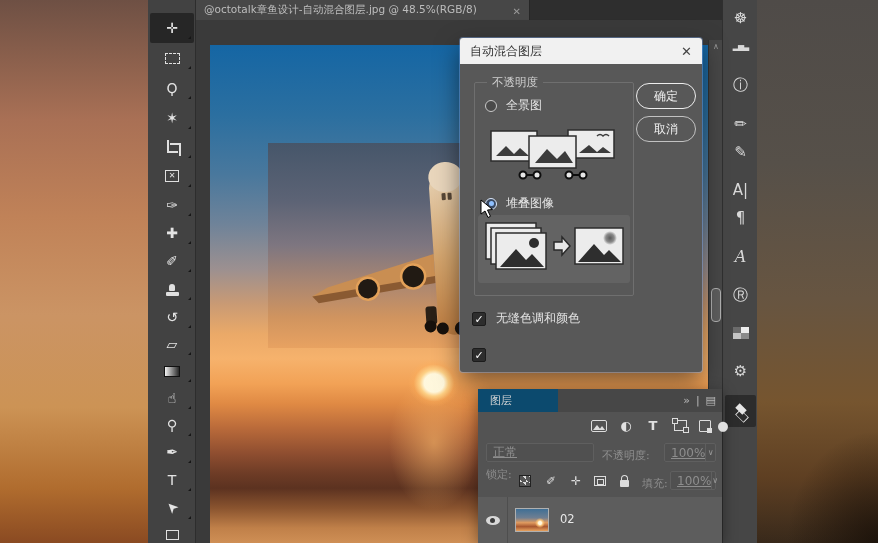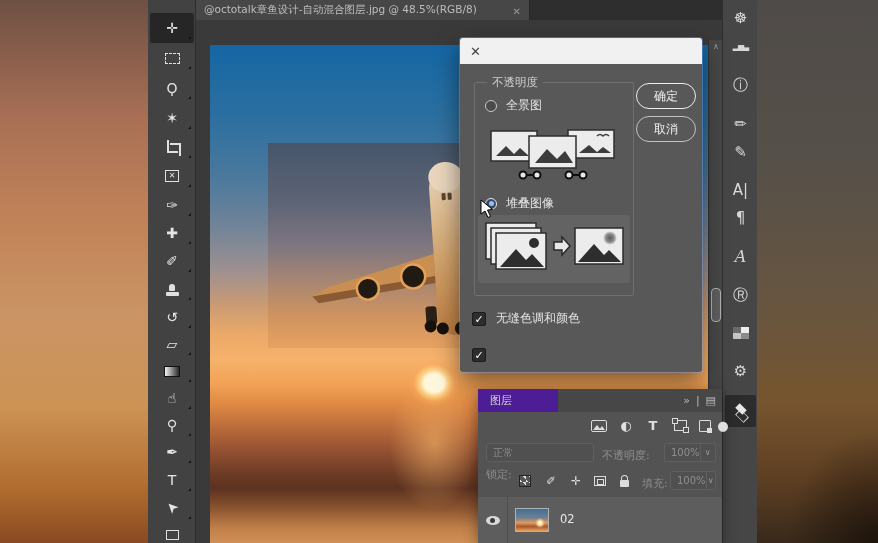--- a/index.html
+++ b/index.html
@@ -93,42 +93,42 @@
   .btn{position:absolute;left:176px;width:60px;height:26px;border-radius:13px;background:transparent;
     color:#f0f0f0;font-size:12px;display:flex;align-items:center;justify-content:center;
     font-family:inherit;}
   .btn.ok{top:19px;border:1.5px solid #ededed;}
   .btn.cancel{top:52px;border:1px solid #c2c2c2;}
 
   
   .lpanel{position:absolute;left:478px;top:389px;width:244px;height:154px;background:#535353;
     box-shadow:0 4px 14px rgba(0,0,0,.4);}
   .lp-head{position:absolute;left:0;top:0;width:244px;height:23px;background:#474747;}
-  .lp-tab{position:absolute;left:0;top:0;width:80px;height:23px;background:#4c1d95;display:flex;align-items:center;padding-left:12px;
+  .lp-tab{position:absolute;left:0;top:0;width:80px;height:23px;background:#0c4a6e;display:flex;align-items:center;padding-left:12px;
     font-size:11px;color:#d6d6d6;}
   .lp-hicons{position:absolute;right:6px;top:0;height:23px;display:flex;align-items:center;gap:6px;color:#b8b8b8;font-size:11px;}
   .lp-row{position:absolute;left:0;width:244px;}
   .searchbox{position:absolute;left:8px;top:5px;width:100px;height:17px;background:#4d4d4d;border:1px solid #454545;border-radius:2px;
     display:flex;align-items:center;gap:5px;padding-left:4px;margin-top:28px;}
   .searchbox .ph{font-size:10.5px;color:#8a8a8a;}
   .ic-search{width:7px;height:7px;border:1.5px solid #aaa;border-radius:50%;position:relative;}
   .ic-search::after{content:"";position:absolute;left:6px;top:6px;width:4px;height:1.5px;background:#aaa;transform:rotate(45deg);}
   .ficon{position:absolute;top:5px;width:18px;height:17px;display:flex;align-items:center;justify-content:center;color:#e0e0e0;font-size:13px;}
   .sh-img{width:16px;height:12px;border:1.5px solid #ddd;border-radius:2px;}
   .sh-img::after{content:"";position:absolute;left:1px;bottom:1px;width:0;height:0;
     border-left:4px solid transparent;border-right:4px solid transparent;border-bottom:5px solid #ddd;}
   .sh-img::before{content:"";position:absolute;right:1px;bottom:1px;width:0;height:0;
     border-left:3px solid transparent;border-right:3px solid transparent;border-bottom:4px solid #ddd;}
   .sh-framebox{width:13px;height:11px;border:1.5px solid #ddd;}
   .sh-framebox::before{content:"";position:absolute;left:-3px;top:-3px;width:4px;height:4px;background:#535353;border:1.5px solid #ddd;}
   .sh-framebox::after{content:"";position:absolute;right:-3px;bottom:-3px;width:4px;height:4px;background:#535353;border:1.5px solid #ddd;}
   .sh-smartobj{width:12px;height:12px;border:1.5px solid #ddd;border-radius:1px;}
   .sh-smartobj::after{content:"";position:absolute;right:-2px;bottom:-2px;width:5px;height:5px;background:#ddd;}
   .dd{position:absolute;height:19px;background:#505050;border:1px solid #5f5f5f;border-radius:2px;display:flex;align-items:center;}
-  .dd .v{font-size:10px;color:#8e8e8e;padding-left:6px;flex:1;}
+  .dd .v{font-size:12px;color:#8e8e8e;padding-left:6px;flex:1;text-decoration:underline;}
   .dd .ch{width:16px;height:100%;border-left:1px solid #5f5f5f;display:flex;align-items:center;justify-content:center;
     font-size:8px;color:#9a9a9a;}
   .lbl{position:absolute;font-size:11px;color:#8e8e8e;}
   .licon{position:absolute;top:5px;width:18px;height:17px;display:flex;align-items:center;justify-content:center;color:#dcdcdc;font-size:12px;}
   .sh-checker{width:12px;height:12px;border:1px solid #222;
     background-image:linear-gradient(45deg,#ddd 25%,#555 25%,#555 75%,#ddd 75%),linear-gradient(45deg,#ddd 25%,#555 25%,#555 75%,#ddd 75%);
     background-size:6px 6px;background-position:0 0,3px 3px;}
   .sh-artboard{width:12px;height:10px;border:1.5px solid #ddd;}
   .sh-artboard::after{content:"";position:absolute;left:2px;top:2px;width:5px;height:4px;border:1px solid #ddd;}
   .sh-lock{width:9px;height:7px;background:#ddd;border-radius:1px;margin-top:6px;}
@@ -270,20 +270,21 @@
         <span class="sh sh-swatches"></span>
       </div>
       <div class="ritem" style="top: 357px;">⚙</div>
       <div class="ritem active" style="top: 395px;">
         <span class="sh sh-layers"></span>
       </div>
     </div>
 
   <div class="dialog">
     <div class="dlg-title">
+      <span class="tt">自动混合图层</span>
       <span class="x">✕</span>
     </div>
     <div class="dlg-body">
       <div class="group">
         <span class="legend">不透明度</span>
 
         <div class="radio-row" style="top:14px;">
           <span class="radio" id="radio-0"></span>
           <span class="lb">全景图</span>
         </div>

